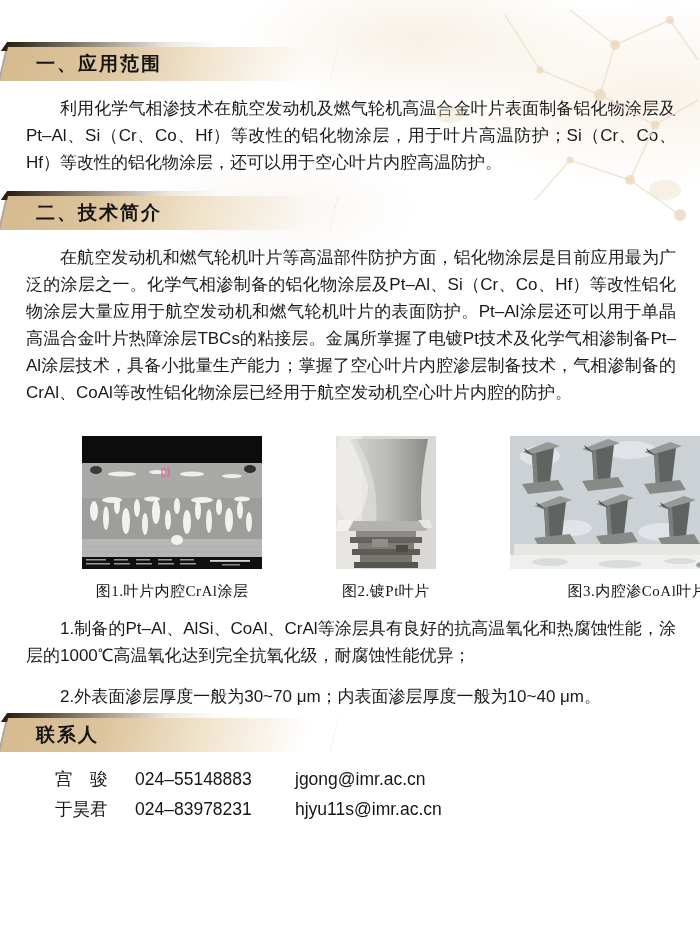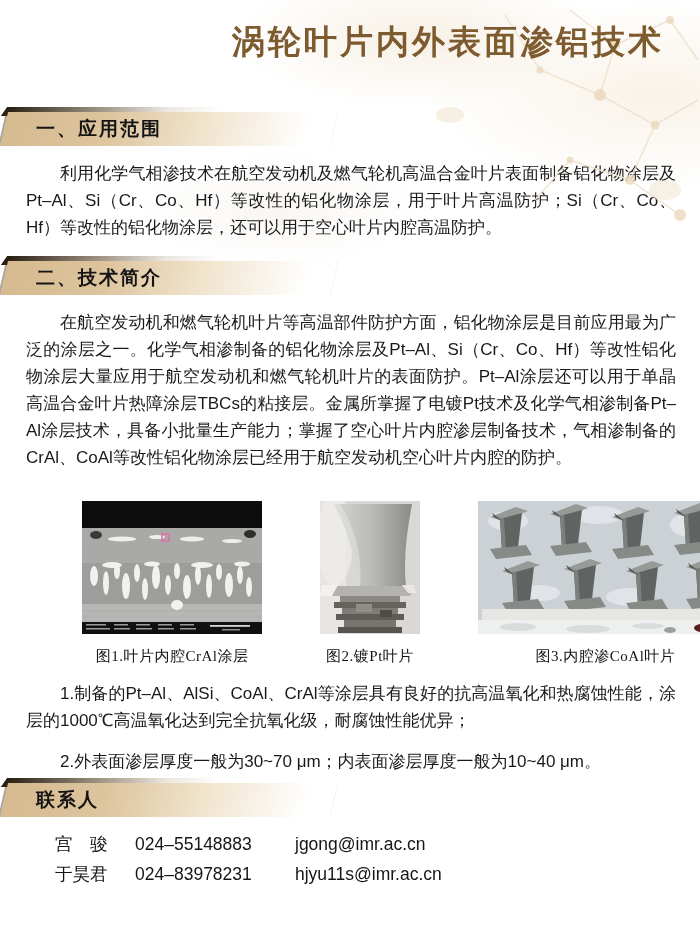--- a/index.html
+++ b/index.html
@@ -44,21 +44,21 @@
 
   .band--s1 { margin-top:47px; }
   .band--s2 { margin-top:20px; }
   .band--s3 { margin-top:44px; }
   .band--contact { margin-top:8px; }
   .para--tight { }
   .para--first3 { }
 
   .figures { display:flex; align-items:flex-start; margin:30px 0 0 82px;gap:34px; }
   .figure { margin:0; }
-  .figure + .figure { margin-left:24px; }
+  .figure + .figure { margin-left:40px; }
   .figure svg { display:block; }
   .figure figcaption {
     margin-top:13px; text-align:center; font-family:"Liberation Serif", serif;
     font-size:15px; color:#141414; letter-spacing:.5px; white-space:nowrap;
   }
 
   .contact-list { margin:12px 0 0 55px; }
   .contact-row { display:flex; font-size:17.5px; line-height:30px; color:#151515; }
   .contact-name { width:80px; }
   .contact-phone { width:160px; }
@@ -84,21 +84,20 @@
       <circle cx="385" cy="125" r="4.5"></circle>
       <circle cx="270" cy="70" r="3.5"></circle>
       <circle cx="360" cy="180" r="5"></circle>
       <circle cx="300" cy="160" r="3.5"></circle>
       <circle cx="410" cy="215" r="6"></circle>
       <ellipse cx="180" cy="115" rx="14" ry="8" opacity="0.5"></ellipse>
       <ellipse cx="395" cy="190" rx="16" ry="10" opacity="0.5"></ellipse>
     </g>
   </svg>
 
-  <h1 class="title">涡轮叶片内外表面渗铝技术</h1>
 
   <div class="band band--s1">
     <span class="band-bg"></span>
     <span class="band-label">一、应用范围</span>
   </div>
   <p class="para">利用化学气相渗技术在航空发动机及燃气轮机高温合金叶片表面制备铝化物涂层及Pt–Al、Si（Cr、Co、Hf）等改性的铝化物涂层，用于叶片高温防护；Si（Cr、Co、Hf）等改性的铝化物涂层，还可以用于空心叶片内腔高温防护。</p>
 
   <div class="band band--s2">
     <span class="band-bg"></span>
     <span class="band-label">二、技术简介</span>

